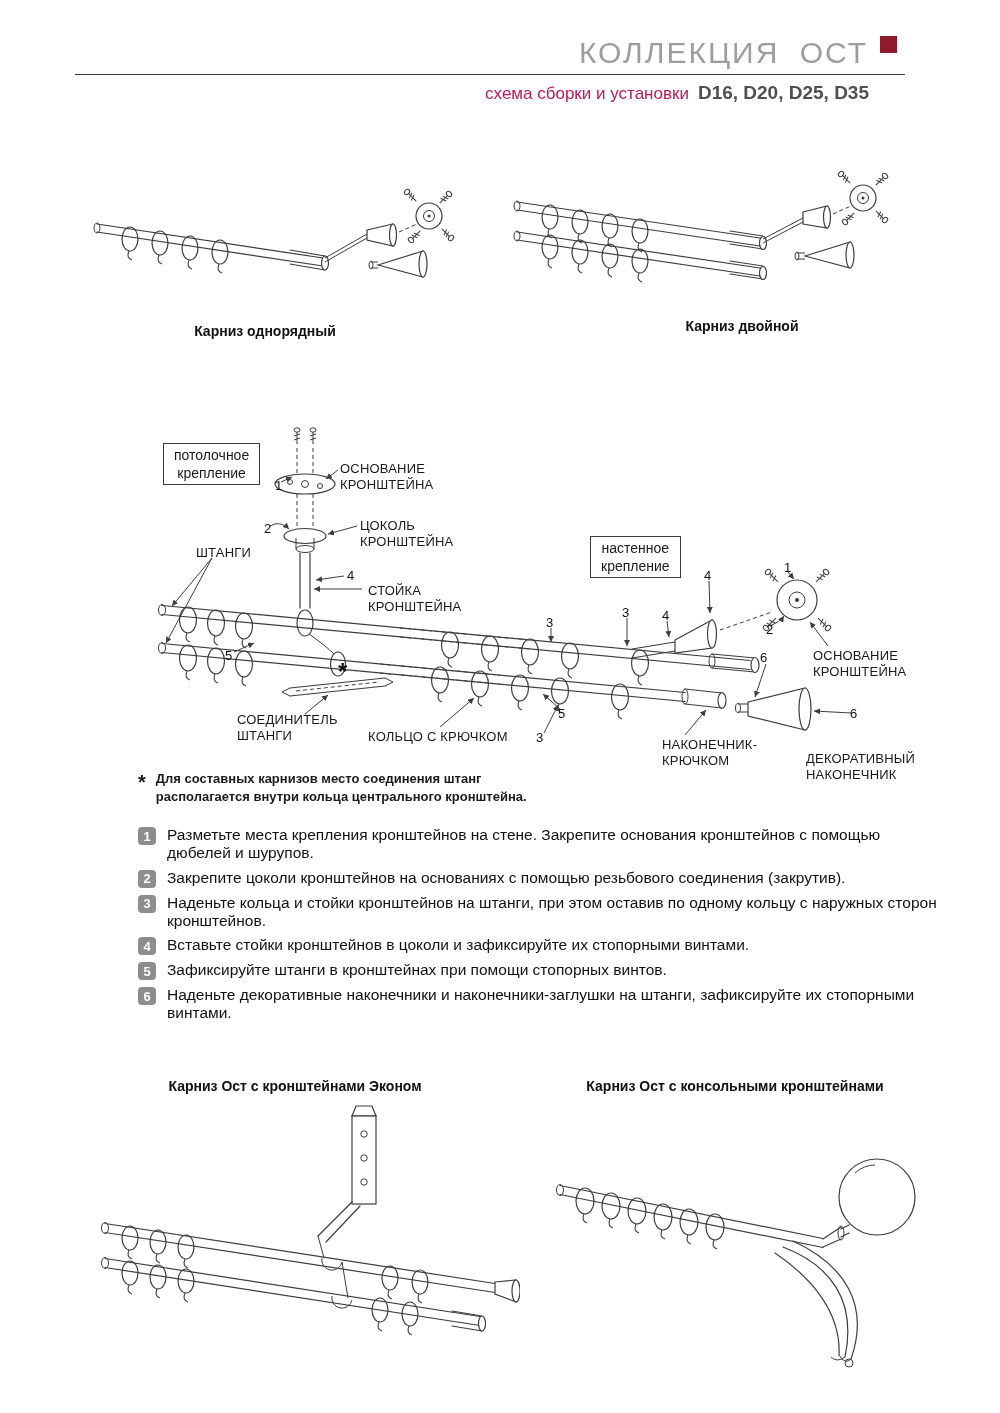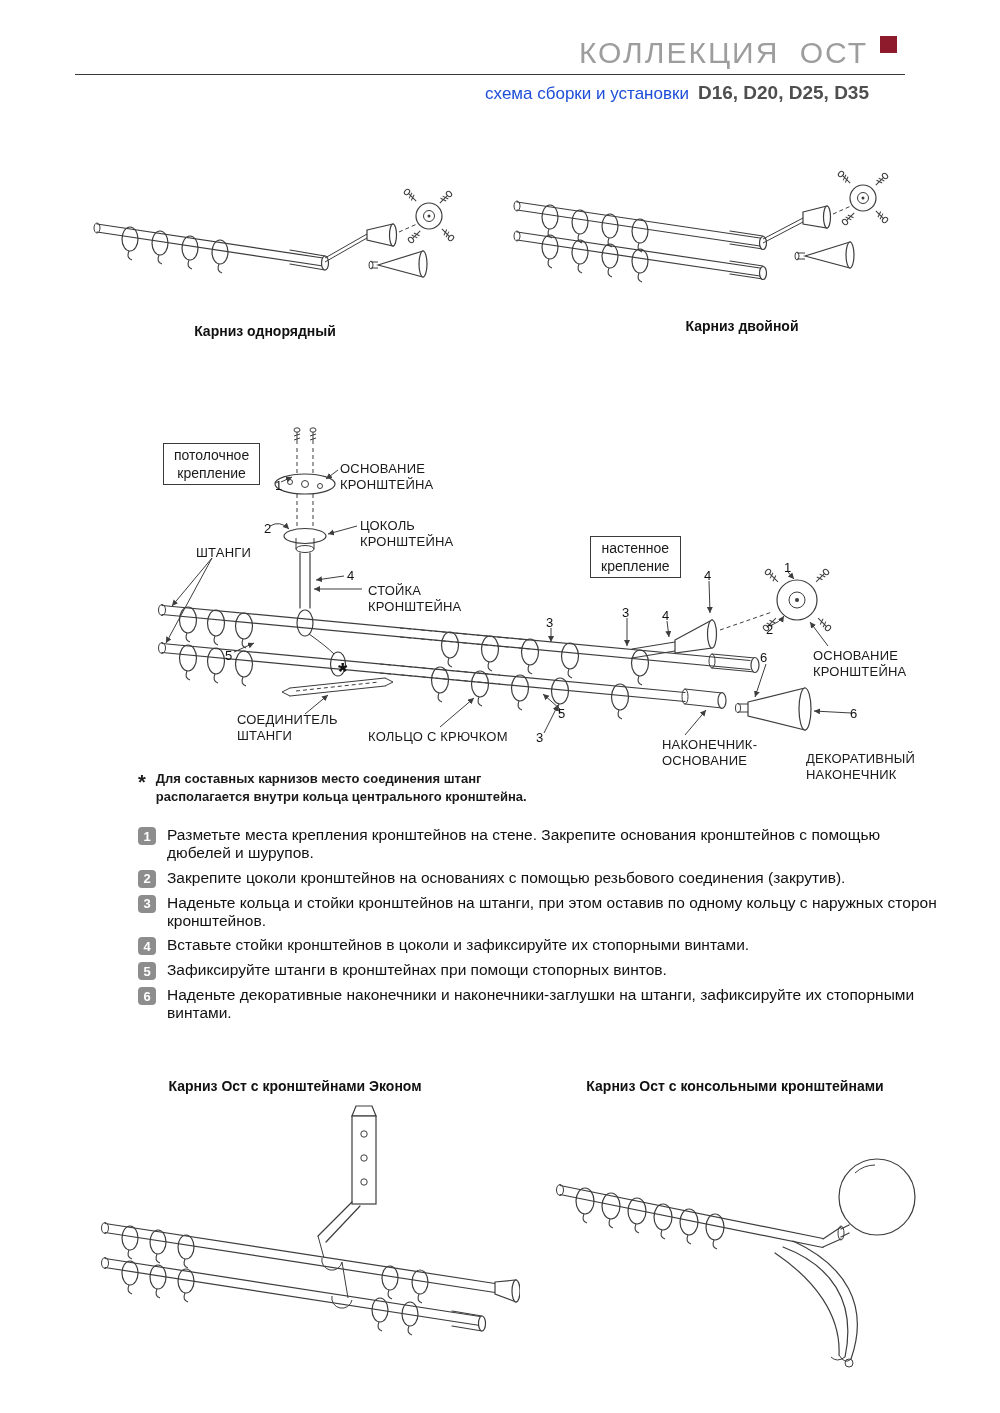--- a/index.html
+++ b/index.html
@@ -9,21 +9,21 @@
   .ln{stroke:#3d3d3d;stroke-width:1.2;fill:none;stroke-linecap:round;}
   .lnt{stroke:#3d3d3d;stroke-width:1;fill:none;}
   .dsh{stroke:#3d3d3d;stroke-width:1;fill:none;stroke-dasharray:4 3;}
   .fw{fill:#ffffff;stroke:#3d3d3d;stroke-width:1.2;}
   
   .brand-row{position:absolute;top:36px;right:103px;display:flex;align-items:flex-start;gap:12px;}
   .brand{font-size:30px;letter-spacing:2px;word-spacing:10px;color:#9d9d9d;font-weight:400;}
   .accent-sq{width:17px;height:17px;background:#8e1b2c;}
   .rule{position:absolute;top:74px;left:75px;width:830px;border-top:1.6px solid #3a3a3a;}
   .subtitle-row{position:absolute;top:82px;right:131px;display:flex;align-items:baseline;gap:9px;}
-  .sub-pre{font-size:17px;color:#1d4ed8;}
+  .sub-pre{font-size:17px;color:#be185d;}
   .sub-models{font-size:19px;font-weight:bold;color:#4f4f4f;}
   
   .fig-caption{position:absolute;font-weight:bold;font-size:14px;color:#111;text-align:center;}
   .main-title{position:absolute;top:390px;left:100px;width:900px;text-align:center;
               font-size:21px;font-weight:bold;color:#111;}
   
   .diagram{position:absolute;left:0;top:422px;width:1000px;height:345px;}
   .dbox{position:absolute;border:1.2px solid #3a3a3a;padding:2px 10px;font-size:14px;
         text-align:center;white-space:pre-line;line-height:1.3;color:#1a1a1a;}
   .dlabel{position:absolute;font-size:13px;letter-spacing:.2px;line-height:1.25;
@@ -313,21 +313,21 @@
 КРОНШТЕЙНА</div>
     <div class="dlabel" style="left:196px;top:123px">ШТАНГИ</div>
     <div class="dlabel" style="left:368px;top:161px">СТОЙКА
 КРОНШТЕЙНА</div>
     <div class="dlabel" style="left:813px;top:226px">ОСНОВАНИЕ
 КРОНШТЕЙНА</div>
     <div class="dlabel" style="left:237px;top:290px">СОЕДИНИТЕЛЬ
 ШТАНГИ</div>
     <div class="dlabel" style="left:368px;top:307px">КОЛЬЦО С КРЮЧКОМ</div>
     <div class="dlabel" style="left:662px;top:315px">НАКОНЕЧНИК-
-ОСНОВАНИЕ</div>
+КРЮЧКОМ</div>
     <div class="dlabel" style="left:806px;top:329px">ДЕКОРАТИВНЫЙ
 НАКОНЕЧНИК</div>
     <div class="big-ast" style="left:338px;top:236px">*</div>
 
     <span class="callout" style="left:275px;top:56px">1</span>
     <span class="callout" style="left:264px;top:99px">2</span>
     <span class="callout" style="left:347px;top:146px">4</span>
     <span class="callout" style="left:225px;top:226px">5</span>
     <span class="callout" style="left:546px;top:193px">3</span>
     <span class="callout" style="left:622px;top:183px">3</span>

